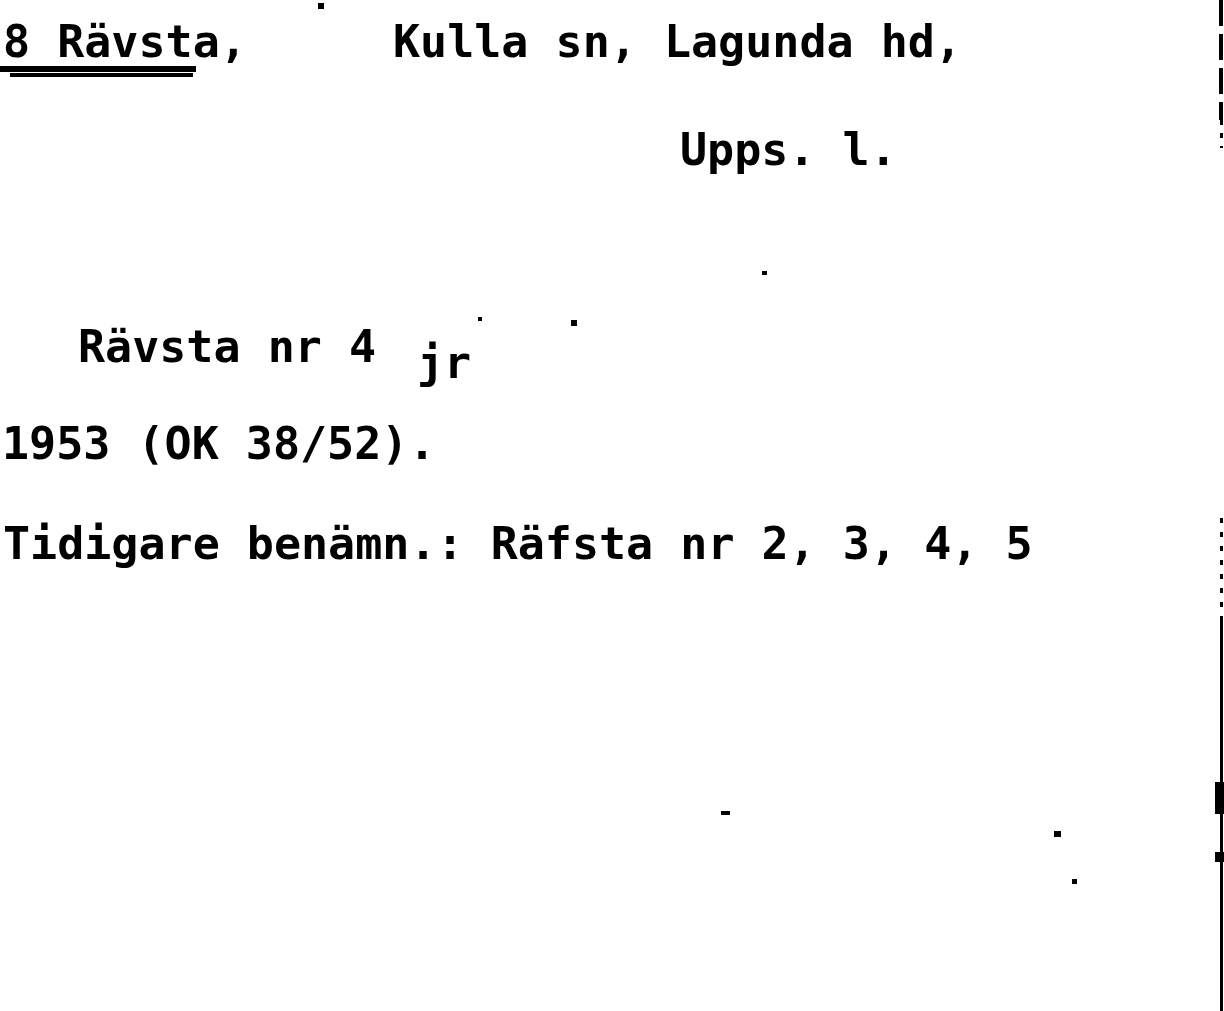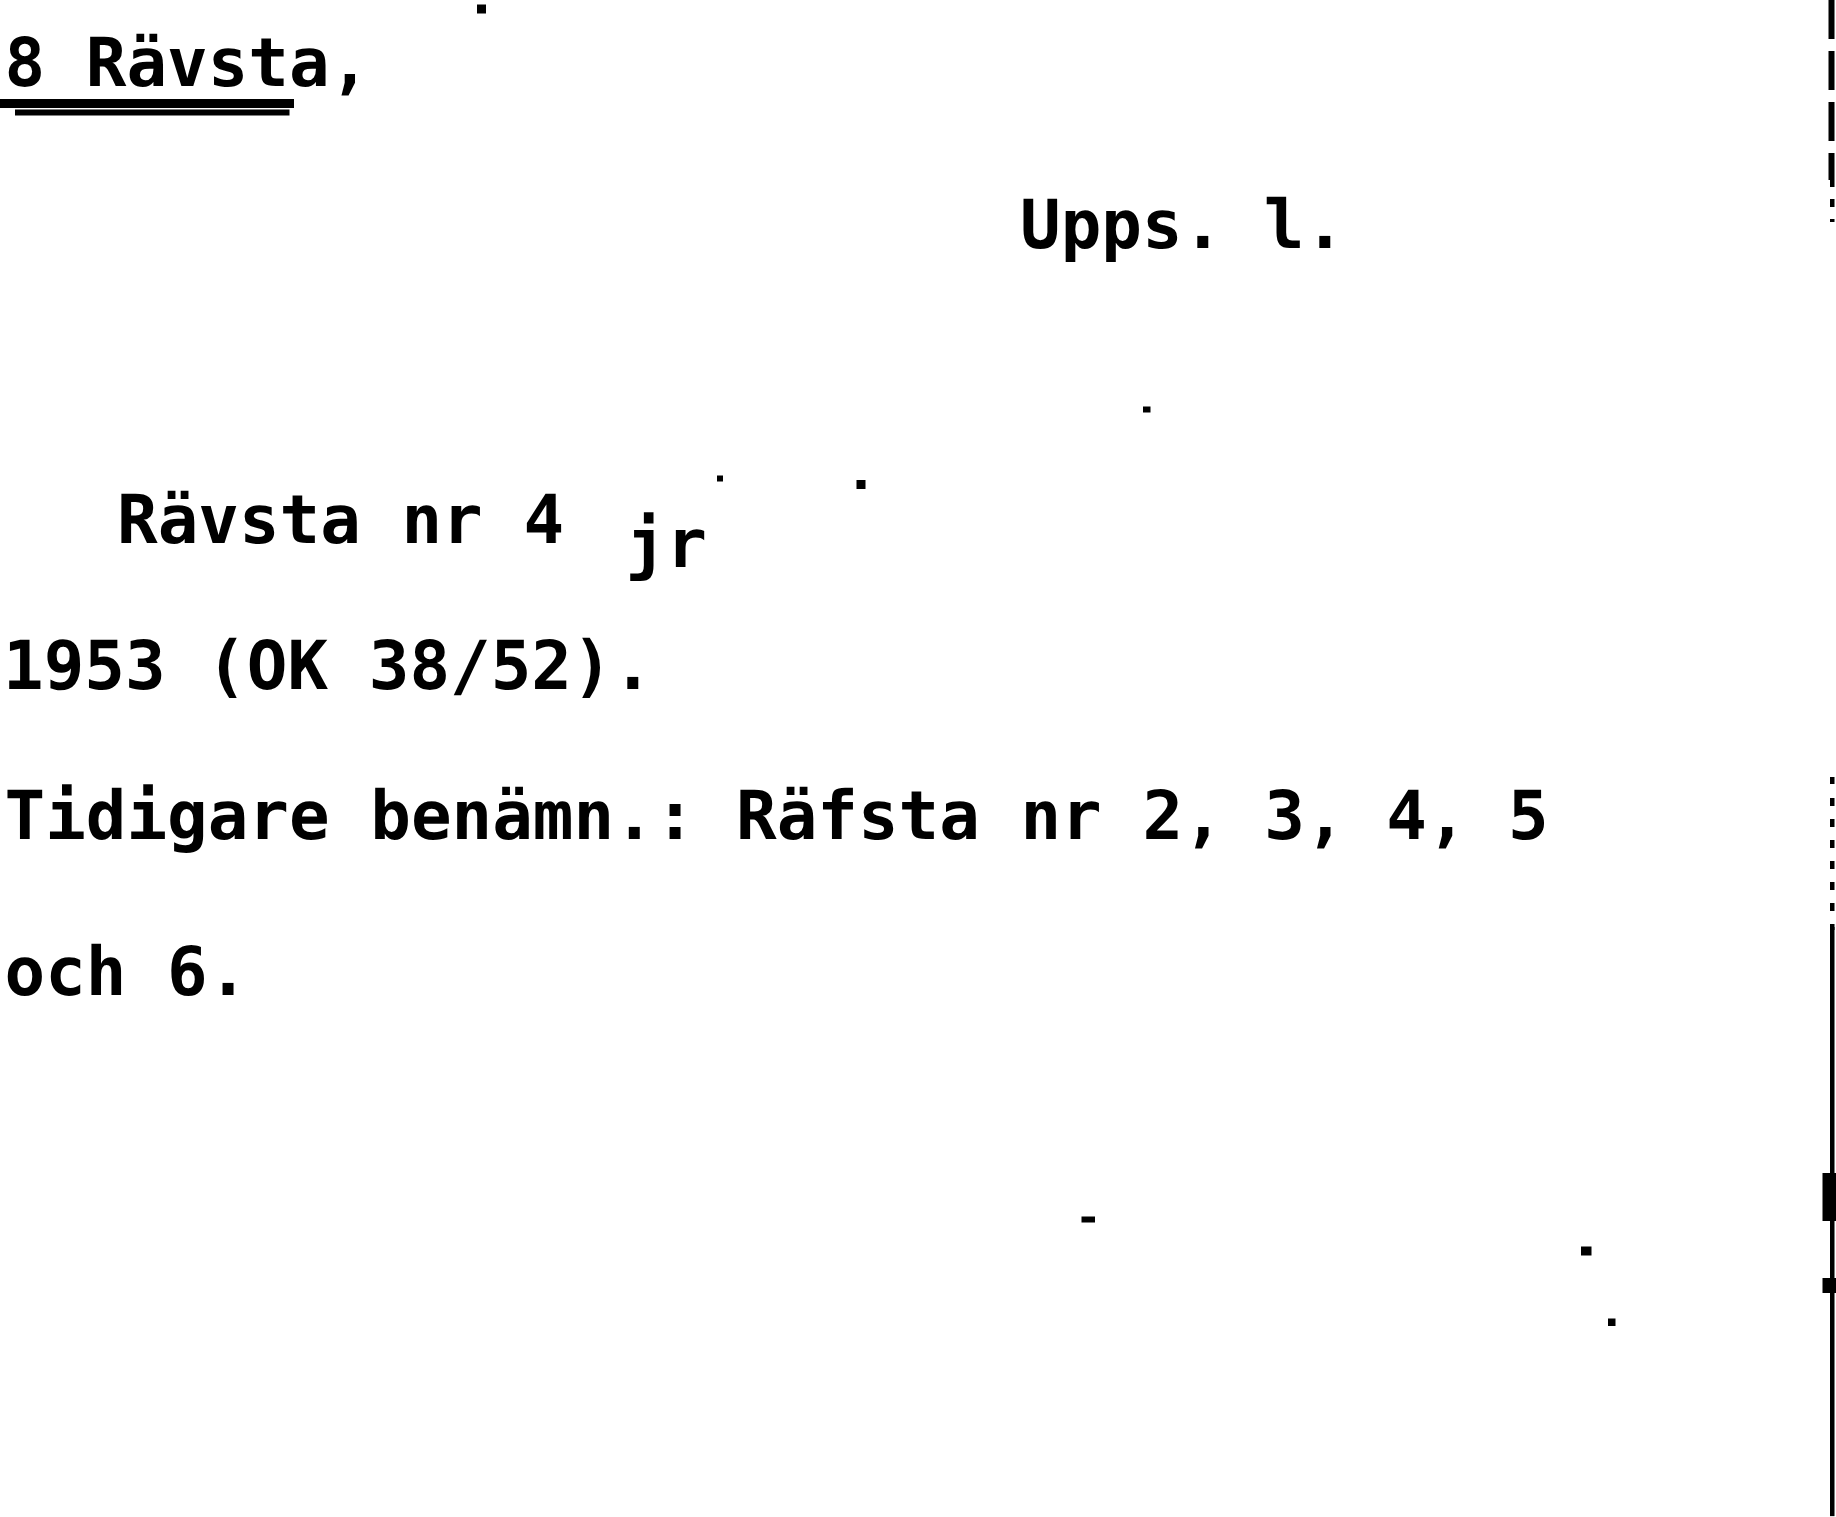--- a/index.html
+++ b/index.html
@@ -77,28 +77,28 @@
 </style>
 </head>
 <body>
 
 <div id="canvas">
 
   <div class="line" id="place-name">8 Rävsta,</div>
   <div class="mark" id="underline-a"></div>
   <div class="mark" id="underline-b"></div>
 
+  <div class="line" id="parish-line">Kulla sn, Lagunda hd,</div>
 
   <div class="line" id="county-line">Upps. l.</div>
 
   <div class="line" id="body-ref-1a">Rävsta nr 4</div>
   <div class="line" id="body-ref-1b">jr</div>
   <div class="line" id="body-ref-2">1953 (OK 38/52).</div>
   <div class="line" id="body-prev-1">Tidigare benämn.: Räfsta nr 2, 3, 4, 5</div>
-  <div class="line" id="body-prev-2">och 6.</div>
 
   <div id="edge-top-dashes"></div>
   <div id="edge-top-dots"></div>
   <div id="edge-mid-dots"></div>
   <div class="mark" id="edge-solid"></div>
   <div class="mark" id="edge-blob-1"></div>
   <div class="mark" id="edge-blob-2"></div>
 
   <div class="mark" id="speck-1"></div>
   <div class="mark" id="speck-2"></div>

